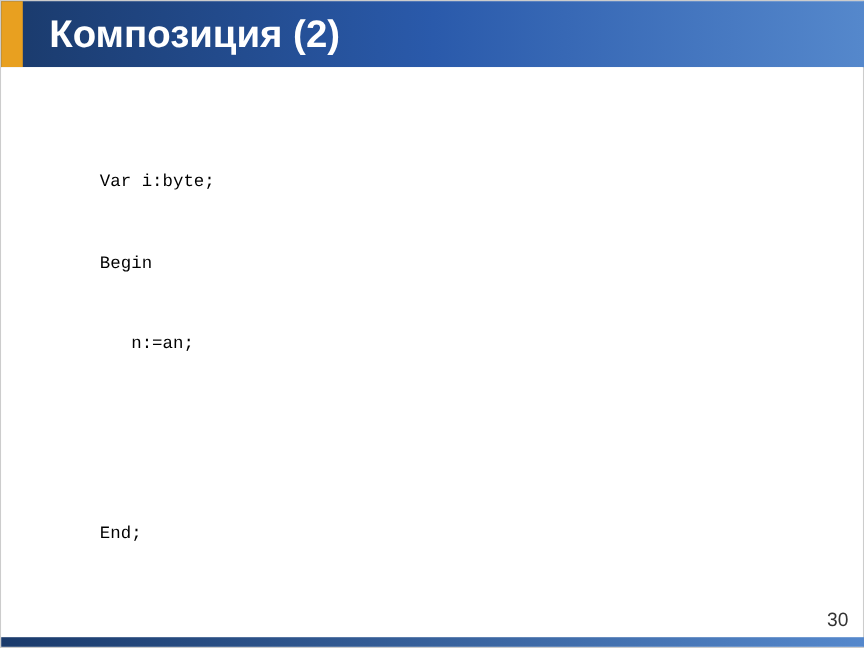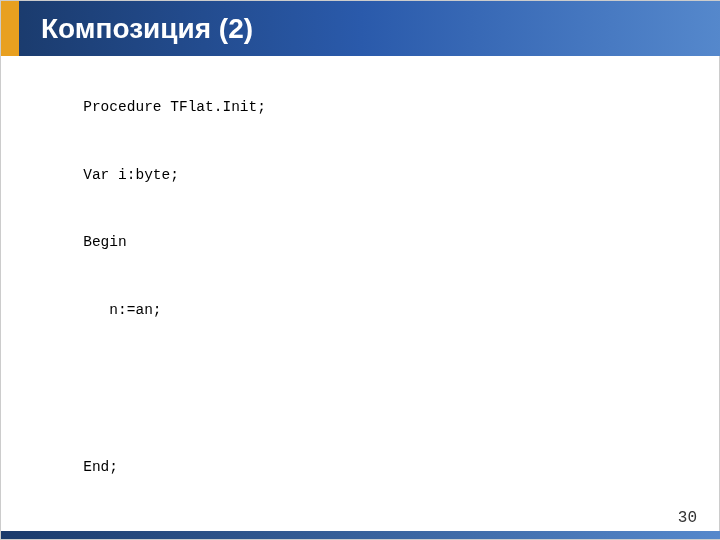--- a/index.html
+++ b/index.html
@@ -36,21 +36,21 @@
       position: absolute;
       top: 0;
       left: 0;
       width: 18px;
       height: 55px;
       background: #e8a020;
     }
 
     .slide-title {
       color: #ffffff;
-      font-size: 28px;
+      font-size: 32px;
       font-weight: bold;
       padding-left: 25px;
     }
 
     .content-area {
       position: absolute;
       top: 55px;
       left: 0;
       right: 0;
       bottom: 0;
@@ -62,24 +62,24 @@
       font-family: 'Courier New', Courier, monospace;
       font-size: 14.5px;
       line-height: 1.55;
       color: #000000;
       white-space: pre;
     }
 
     .page-number {
       position: absolute;
       bottom: 12px;
-      right: 22px;
+      right: 12px;
       font-size: 16px;
       color: #333;
-      font-family: Liberation Mono, monospace;
+      font-family: Liberation Sans, sans-serif;
     }
 
     .bottom-bar {
       position: absolute;
       bottom: 0;
       left: 0;
       width: 720px;
       height: 8px;
       background: linear-gradient(to right, #1a3a6b, #5588cc);
     }
@@ -88,21 +88,20 @@
 <body>
 
 <div class="slide">
   <div class="header-bar">
     <div class="title-accent"></div>
     <span class="slide-title">Композиция (2)</span>
   </div>
 
   <div class="content-area">
     <div class="code-block">
-      <span>Procedure TFlat.Init;</span>
       <br>
       <span>Var i:byte;</span>
       <br>
       <span>Begin</span>
       <br>
       <span>   n:=an;</span>
       <br>
       <br>
       <br>
       <span>End;</span>

